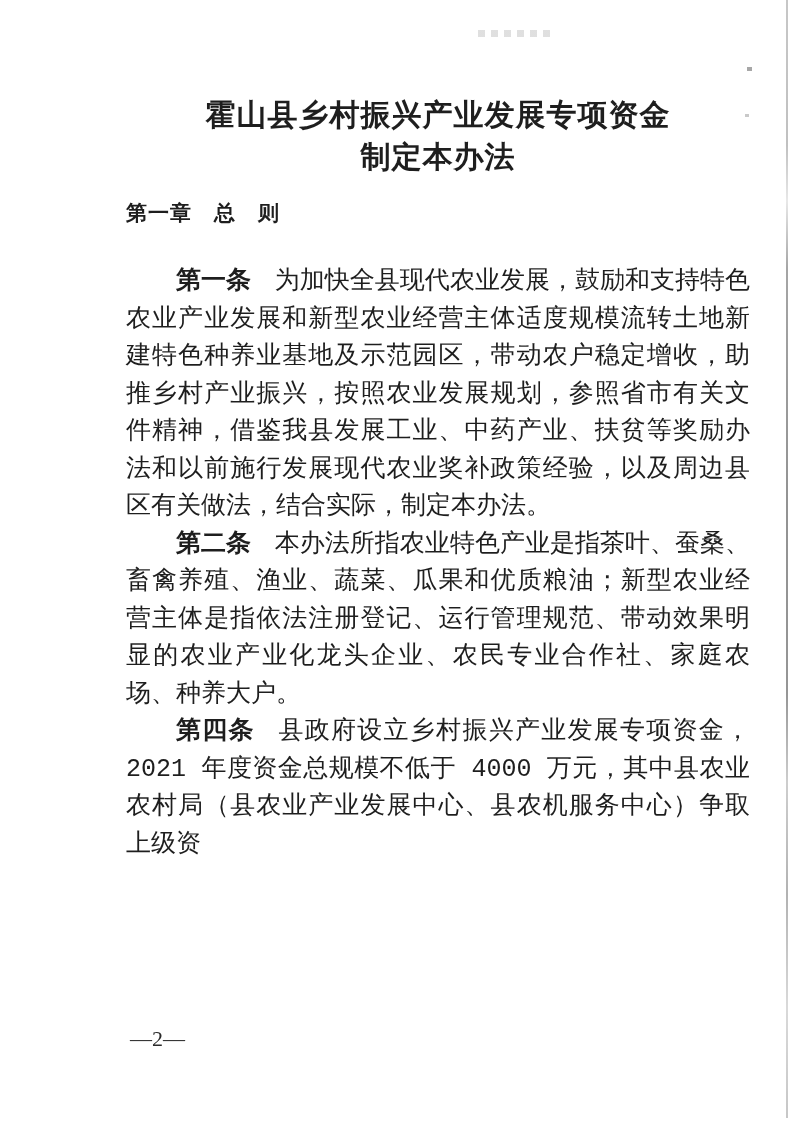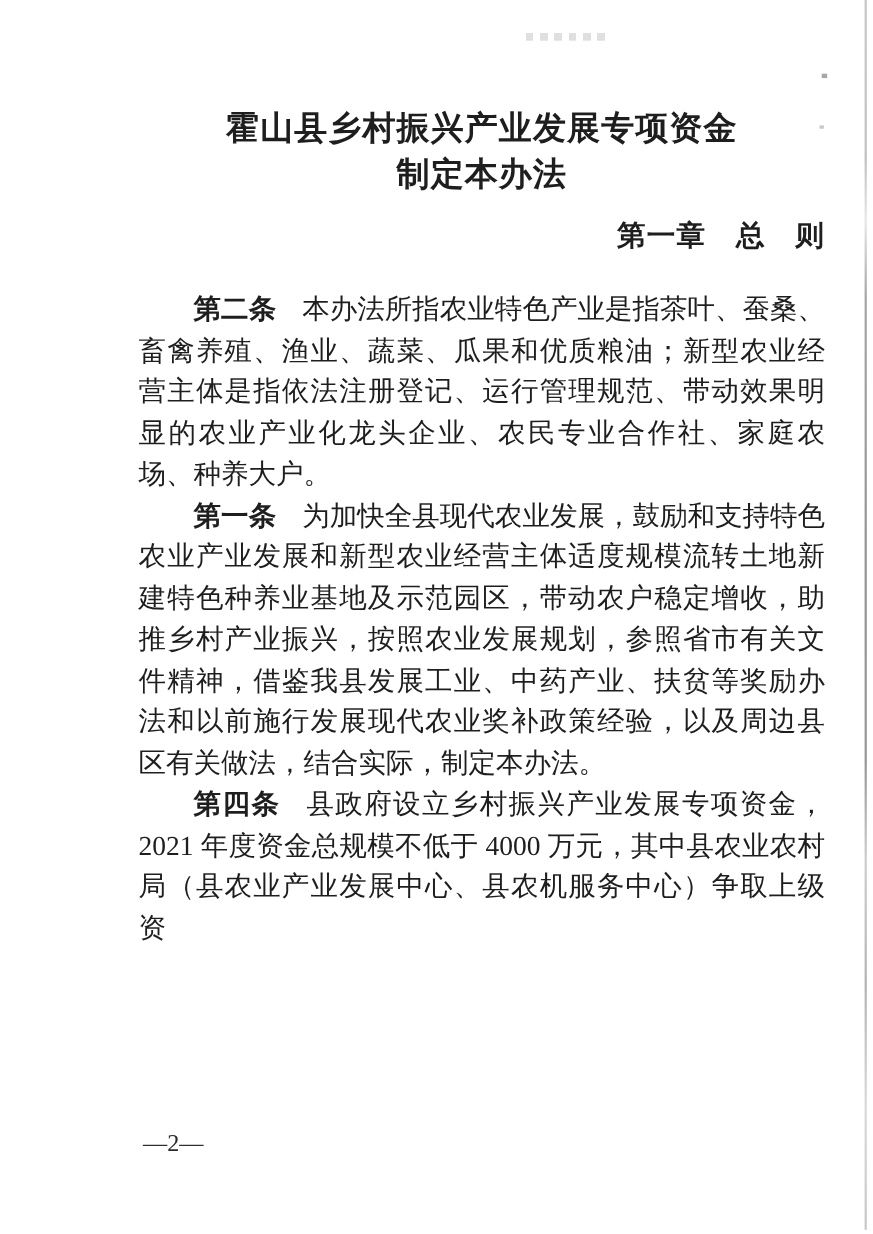--- a/index.html
+++ b/index.html
@@ -61,36 +61,37 @@
     width: 4px;
     height: 3px;
     background: rgba(120,120,120,0.40);
   }
   
   .content {
     position: absolute;
     left: 126px;
     top: 96px;
     width: 624px;
+    font-family: Liberation Mono, monospace;
   }
   .doc-title {
     text-align: center;
     font-weight: bold;
     font-size: 30px;
     line-height: 42px;
     letter-spacing: 1px;
     margin: 0;
   }
   .doc-title .title-line {
     display: block;
   }
   .chapter-heading {
-    text-align: right;
+    text-align: left;
     font-weight: bold;
-    font-size: 26px;
+    font-size: 21px;
     line-height: 29px;
     letter-spacing: 1px;
     margin: 20px 0 0 0;
   }
   .body-text {
     margin-top: 34px;
     font-size: 25px;
     line-height: 37.5px;
     text-align: justify;
     text-justify: inter-ideograph;
@@ -128,25 +129,25 @@
     <h1 class="doc-title">
       <span class="title-line">霍山县乡村振兴产业发展专项资金</span>
       <span class="title-line">制定本办法</span>
     </h1>
 
     <h2 class="chapter-heading">第一章　总　则</h2>
 
     <div class="body-text">
 
       <p class="article">
-        <span class="article-label">第二条</span><span>本办法所指农业特色产业是指茶叶、蚕桑、畜禽养殖、渔业、蔬菜、瓜果和优质粮油；新型农业经营主体是指依法注册登记、运行管理规范、带动效果明显的农业产业化龙头企业、农民专业合作社、家庭农场、种养大户。</span>
+        <span class="article-label">第一条</span><span>为加快全县现代农业发展，鼓励和支持特色农业产业发展和新型农业经营主体适度规模流转土地新建特色种养业基地及示范园区，带动农户稳定增收，助推乡村产业振兴，按照农业发展规划，参照省市有关文件精神，借鉴我县发展工业、中药产业、扶贫等奖励办法和以前施行发展现代农业奖补政策经验，以及周边县区有关做法，结合实际，制定本办法。</span>
       </p>
 
       <p class="article">
-        <span class="article-label">第一条</span><span>为加快全县现代农业发展，鼓励和支持特色农业产业发展和新型农业经营主体适度规模流转土地新建特色种养业基地及示范园区，带动农户稳定增收，助推乡村产业振兴，按照农业发展规划，参照省市有关文件精神，借鉴我县发展工业、中药产业、扶贫等奖励办法和以前施行发展现代农业奖补政策经验，以及周边县区有关做法，结合实际，制定本办法。</span>
+        <span class="article-label">第二条</span><span>本办法所指农业特色产业是指茶叶、蚕桑、畜禽养殖、渔业、蔬菜、瓜果和优质粮油；新型农业经营主体是指依法注册登记、运行管理规范、带动效果明显的农业产业化龙头企业、农民专业合作社、家庭农场、种养大户。</span>
       </p>
 
 
       <p class="article">
         <span class="article-label">第四条</span><span>县政府设立乡村振兴产业发展专项资金，2021 年度资金总规模不低于 4000 万元，其中县农业农村局（县农业产业发展中心、县农机服务中心）争取上级资</span>
       </p>
 
     </div>
   </div>
 

